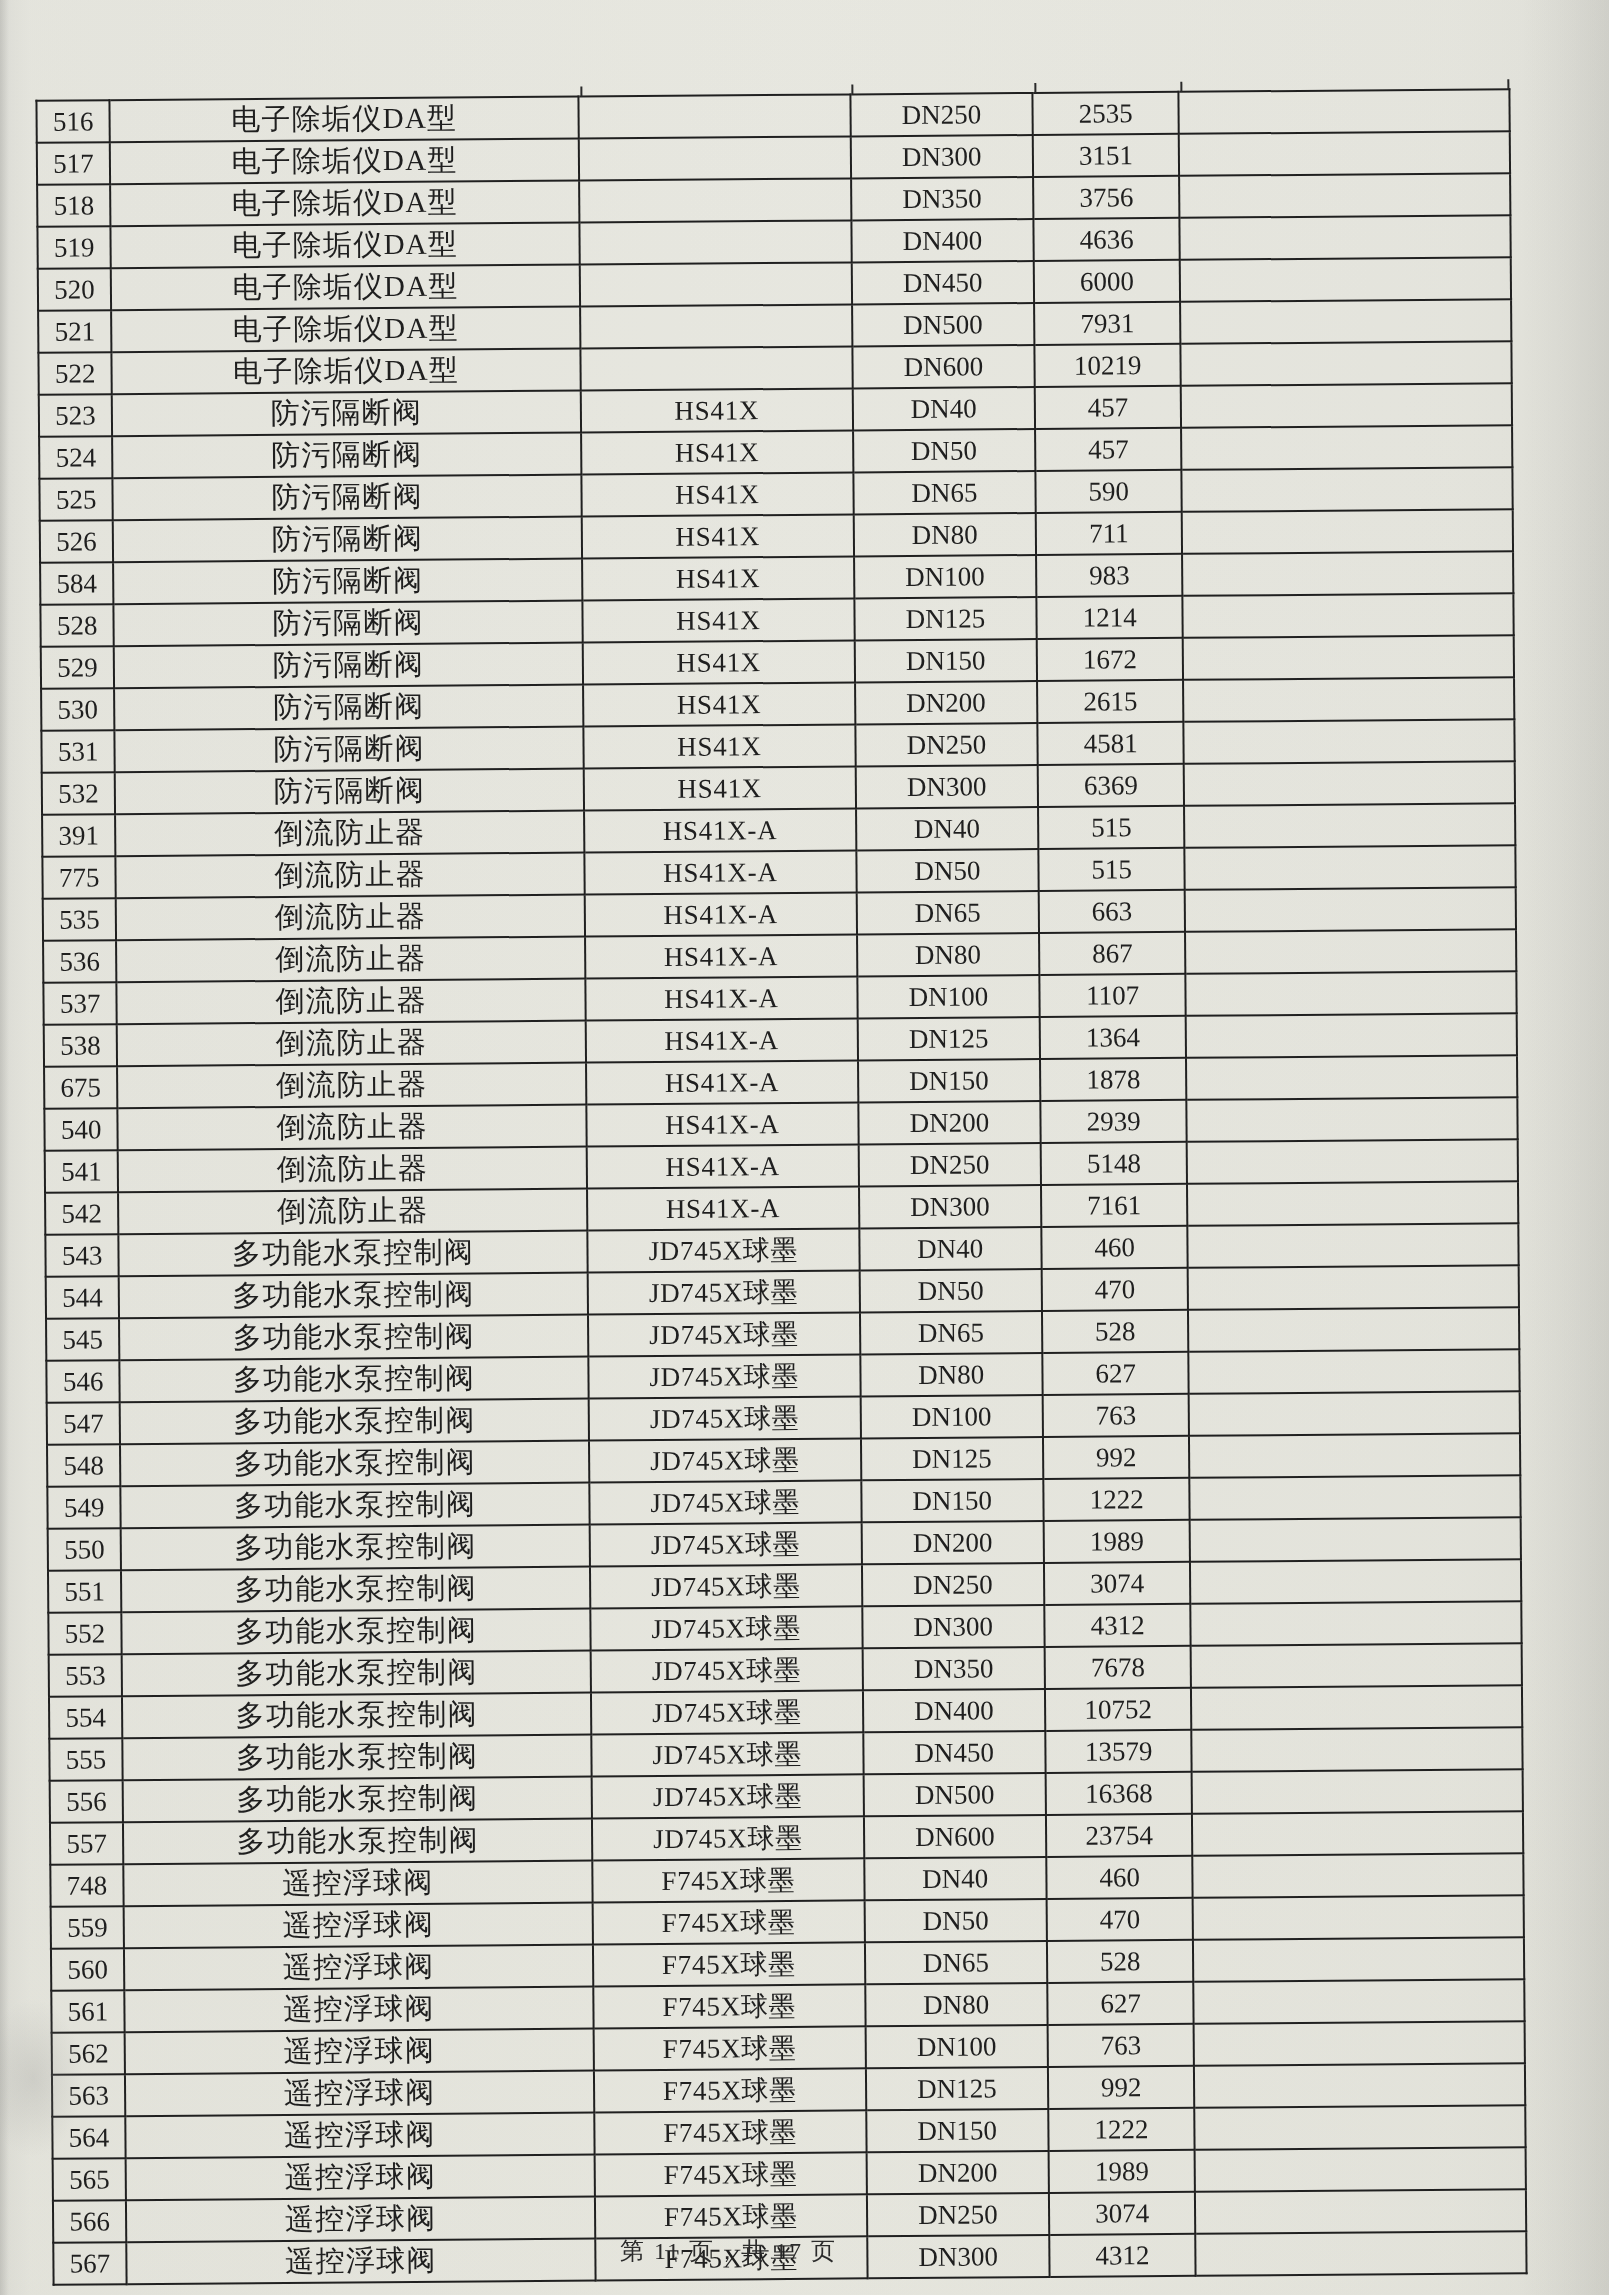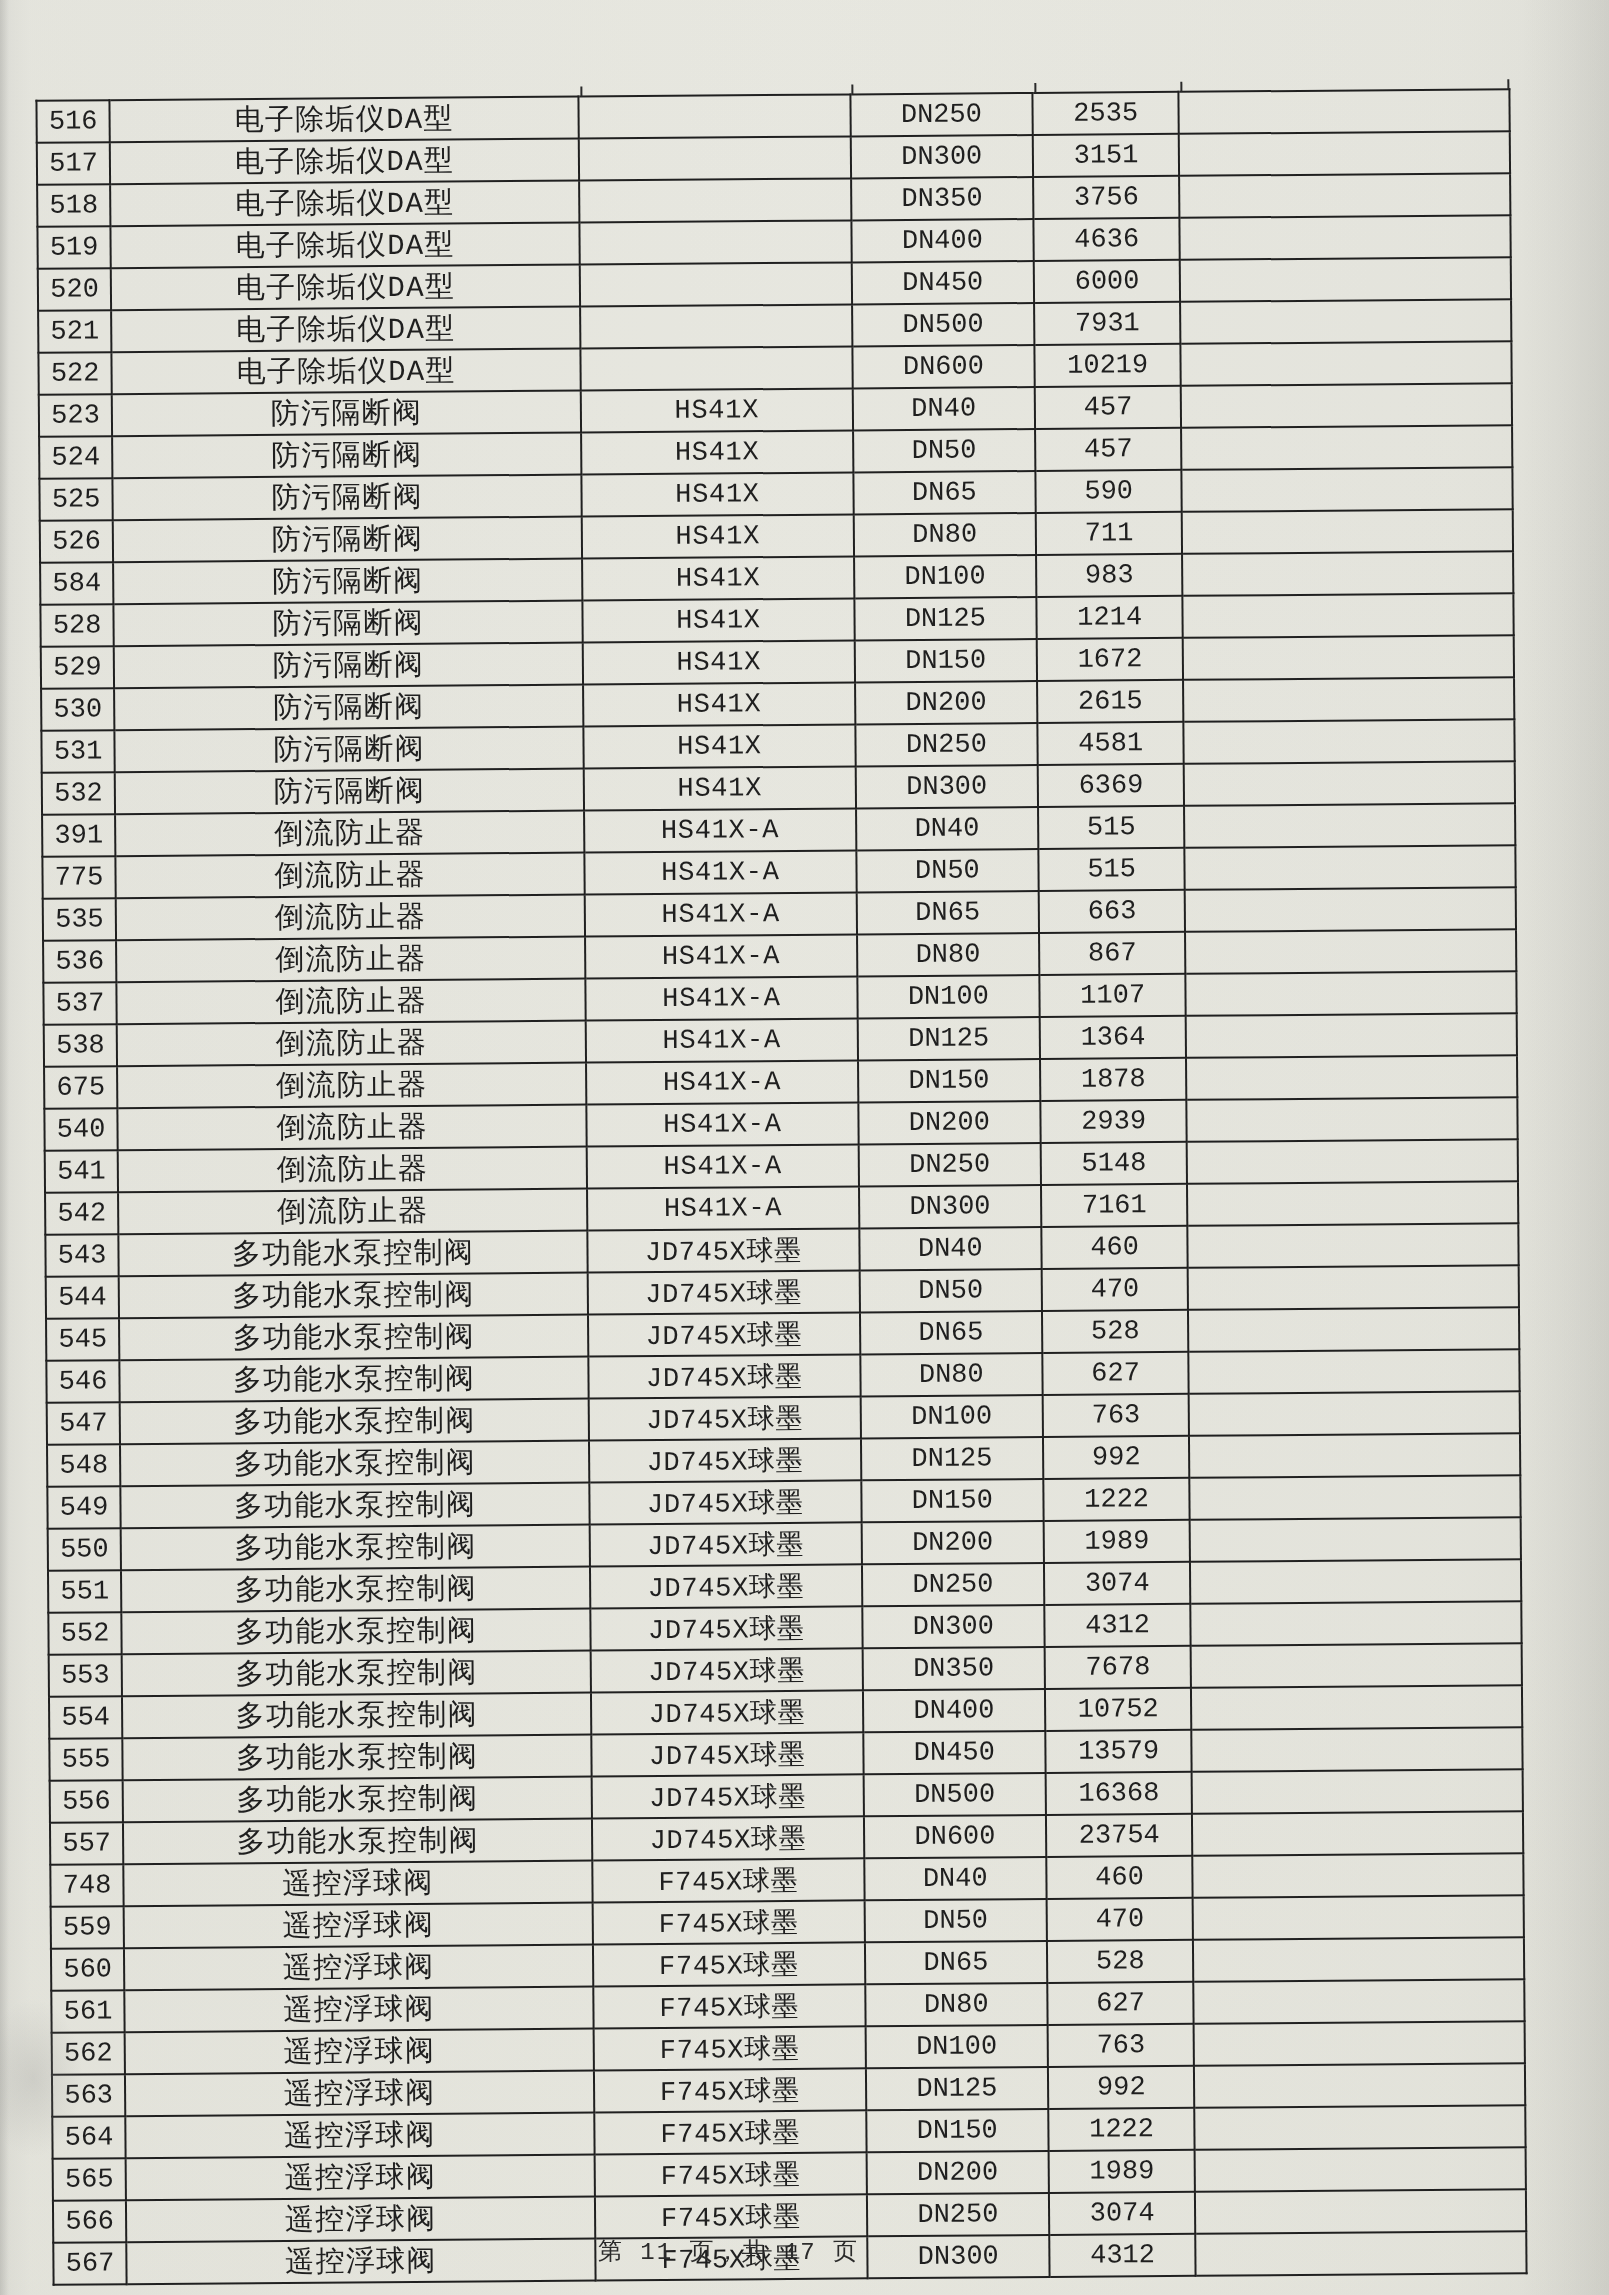--- a/index.html
+++ b/index.html
@@ -6,21 +6,21 @@
   .page {
     position: relative;
     width: 1609px;
     height: 2295px;
     overflow: hidden;
     background: #f6f6f3;
     background-image:
       linear-gradient(90deg, #ebebe9 0px, #f4f4f1 30px, #f7f7f4 50%, #f4f4f1 90%, #eeeeeb 100%),
       linear-gradient(180deg, #f7f7f5 0%, #f5f5f2 100%);
     background-blend-mode: multiply;
-    font-family: Liberation Mono, monospace;
+    font-family: Liberation Serif, serif;
   }
   .table-tilt {
     position: absolute;
     left: 44px;
     top: 94px;
     width: 1475px;
     transform: rotate(-0.45deg);
     transform-origin: center center;
   }
   table.price-table {

